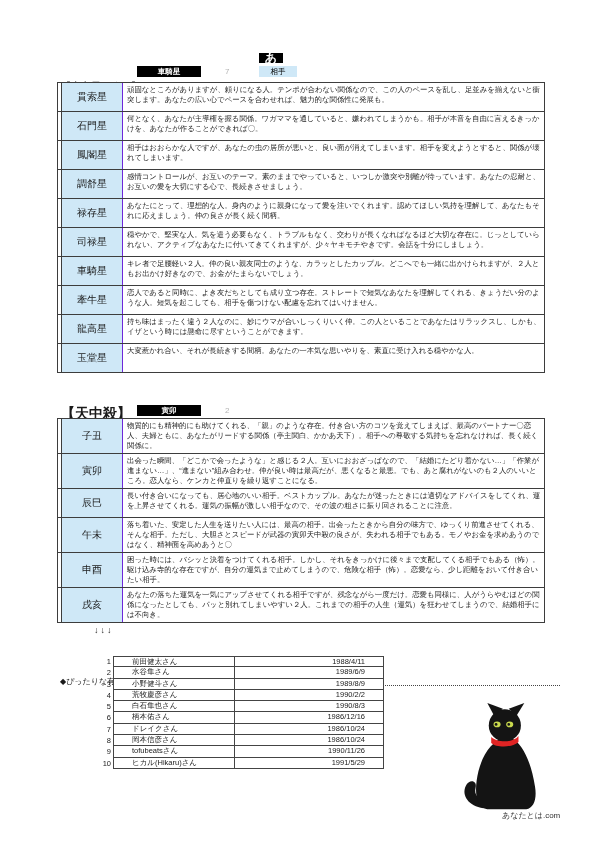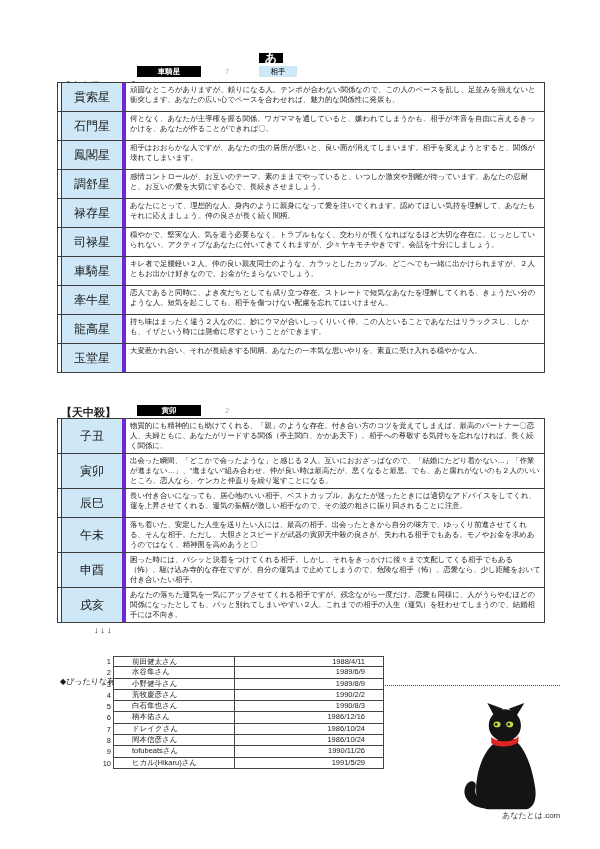--- a/index.html
+++ b/index.html
@@ -24,25 +24,25 @@
     top:66px; left:259px; width:38px; height:11px; background:#cfe8f7; color:#000;
     font-size:7.5px; font-weight:normal; text-align:center; line-height:11px;
   }
   .ctable { border:1.5px solid #3d3d3d; background:#fff; }
   .t1 { top:82px; left:57px; width:486px; }
   .t2 { top:418px; left:57px; width:486px; }
   .crow { display:flex; border-bottom:1px solid #3d3d3d; min-height:28px; align-items:stretch; }
   .crow:last-child { border-bottom:none; }
   .lbl {
     width:60px; margin-left:3px; flex:none; background:#cfe8f7;
-    border-left:1px solid #3d3d3d; border-right:4px solid #6d28d9;
-    font-size:12px; display:flex; align-items:center; justify-content:center;
+    border-left:1px solid #3d3d3d; border-right:1px solid #6d28d9;
+    font-size:10px; display:flex; align-items:center; justify-content:center;
   }
   .txt { flex:1; font-size:7.4px; line-height:10px; padding:2px 3px 2px 4px; color:#222; }
-  .sub2-label { top:405px; left:61px; font-size:11px; font-weight:bold; }
+  .sub2-label { top:405px; left:61px; font-size:14px; font-weight:bold; }
   .star-box2 { top:405px; }
   .faint2 { top:406px; left:225px; }
   .arrows { top:625px; left:94px; font-size:9px; letter-spacing:2px; color:#222; }
   .celeb-head { top:644px; left:60px; width:500px; display:flex; align-items:flex-end; }
   .celeb-title { font-size:8px; font-weight:normal; flex:none;margin-top:32px; }
   .leader { flex:1; border-bottom:1.3px dotted #444; margin:0 0 1.5px 3px; height:7px; }
   .celebs { top:656px; left:75px; }
   .celeb-row { display:flex; height:11.3px; align-items:stretch; font-size:7.5px; }
   .celeb-num { width:36px; text-align:right; padding-right:2px; line-height:11.3px; flex:none; }
   .celeb-name, .celeb-date {

